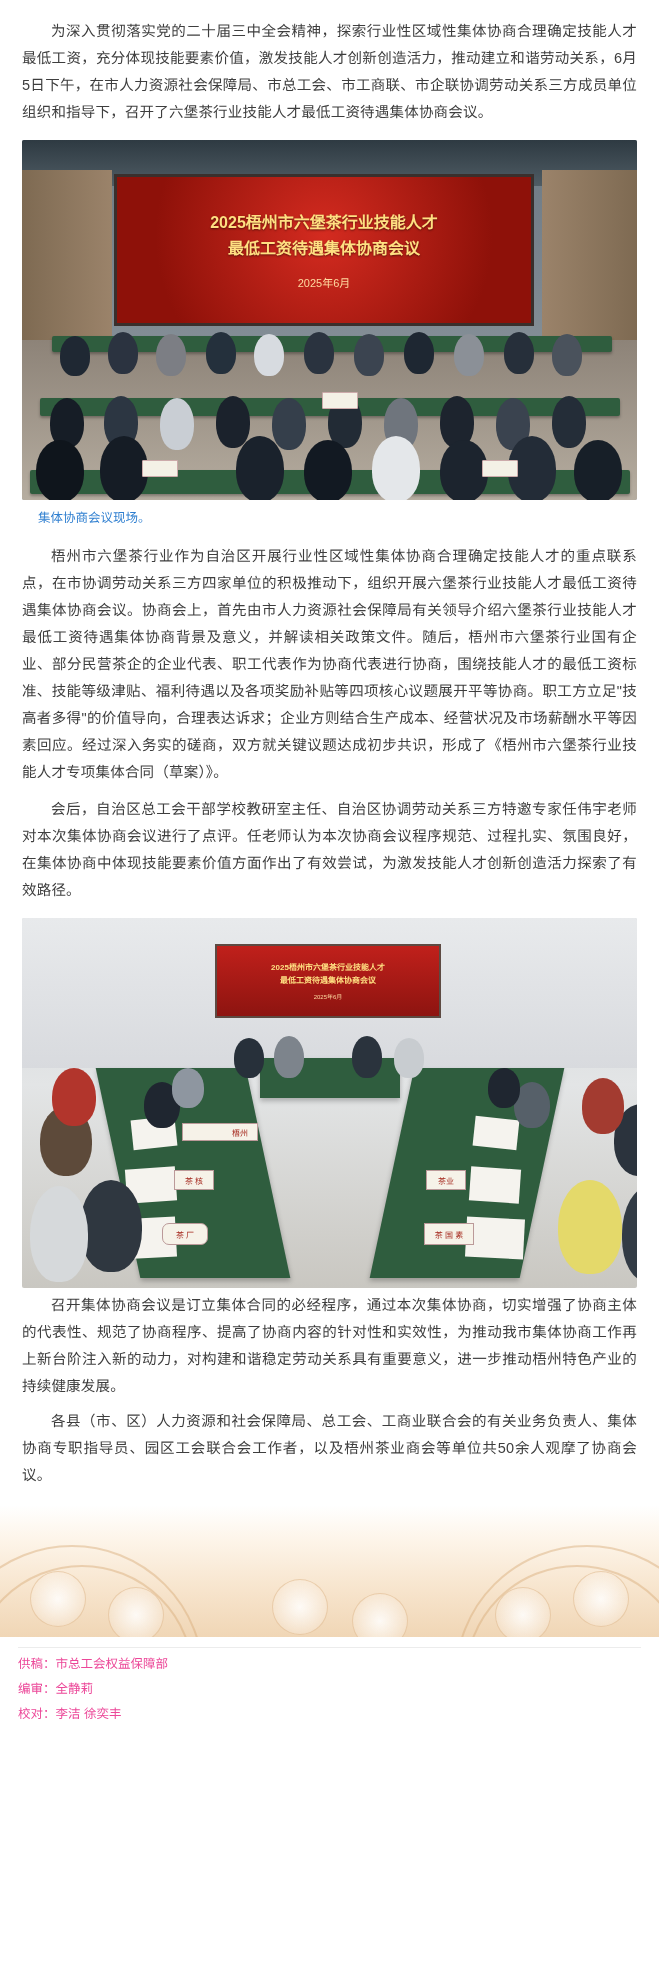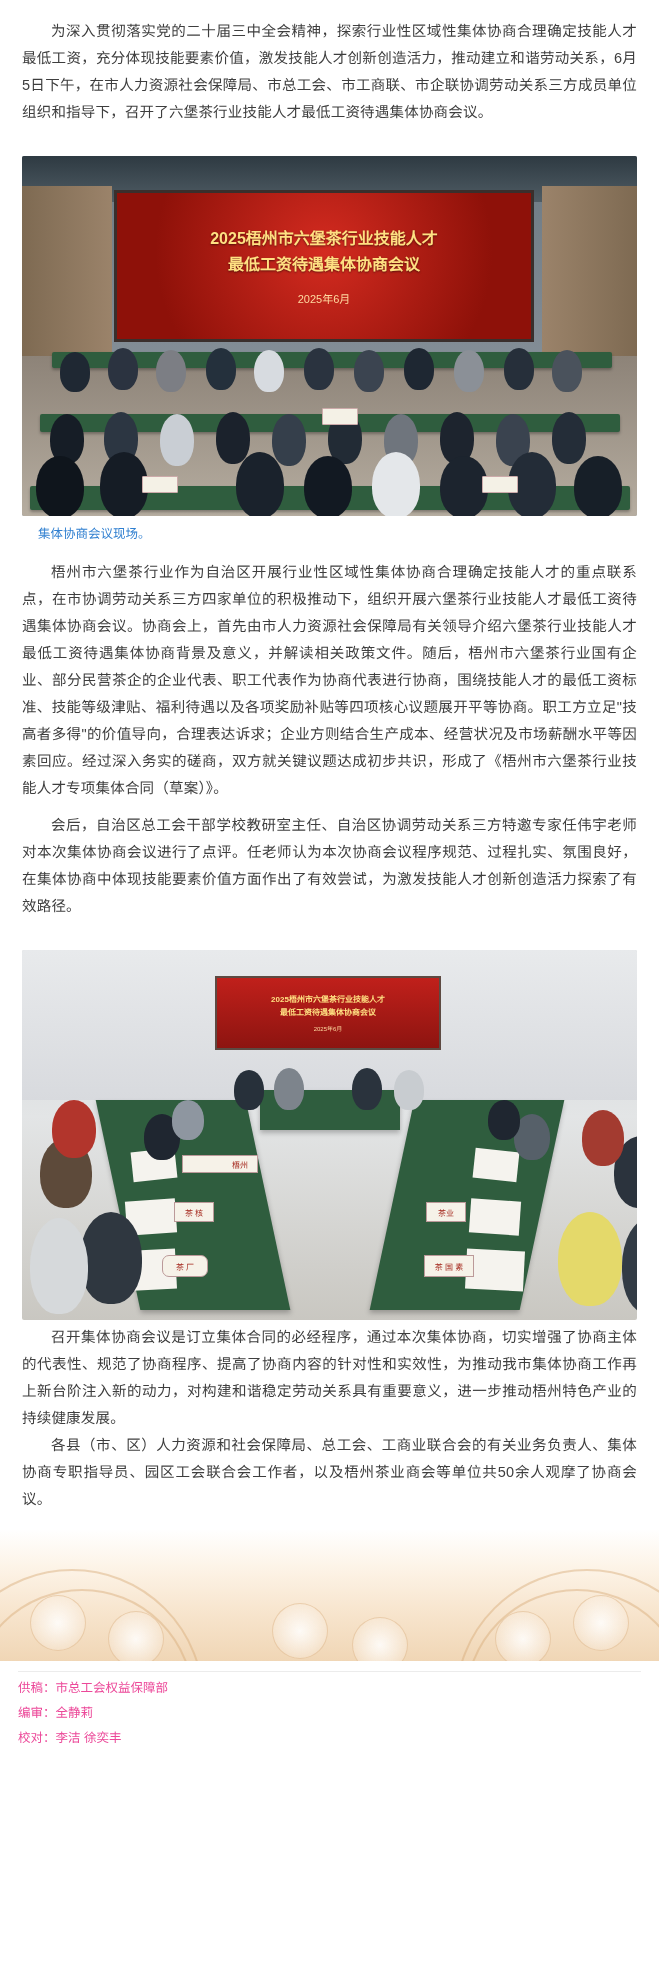--- a/index.html
+++ b/index.html
@@ -25,24 +25,24 @@
   p.body-text {
     margin: 0 0 10px 0;
     font-size: 14.5px;
     line-height: 27px;
     text-align: justify;
     text-indent: 2em;
     color: #3e3e3e;
     letter-spacing: 0.2px;
   }
   p.body-text.tight {
-    margin-bottom: 0;
+    margin-bottom: 8px;
   }
   .figure {
-    margin: 30px 0 4px 0;
+    margin: 14px 0 4px 0;
     text-align: center;
   }
   .figure .photo {
     width: 100%;
     display: block;
     border-radius: 2px;
   }
   .caption {
     font-size: 12.5px;
     color: #2f7fd0;

